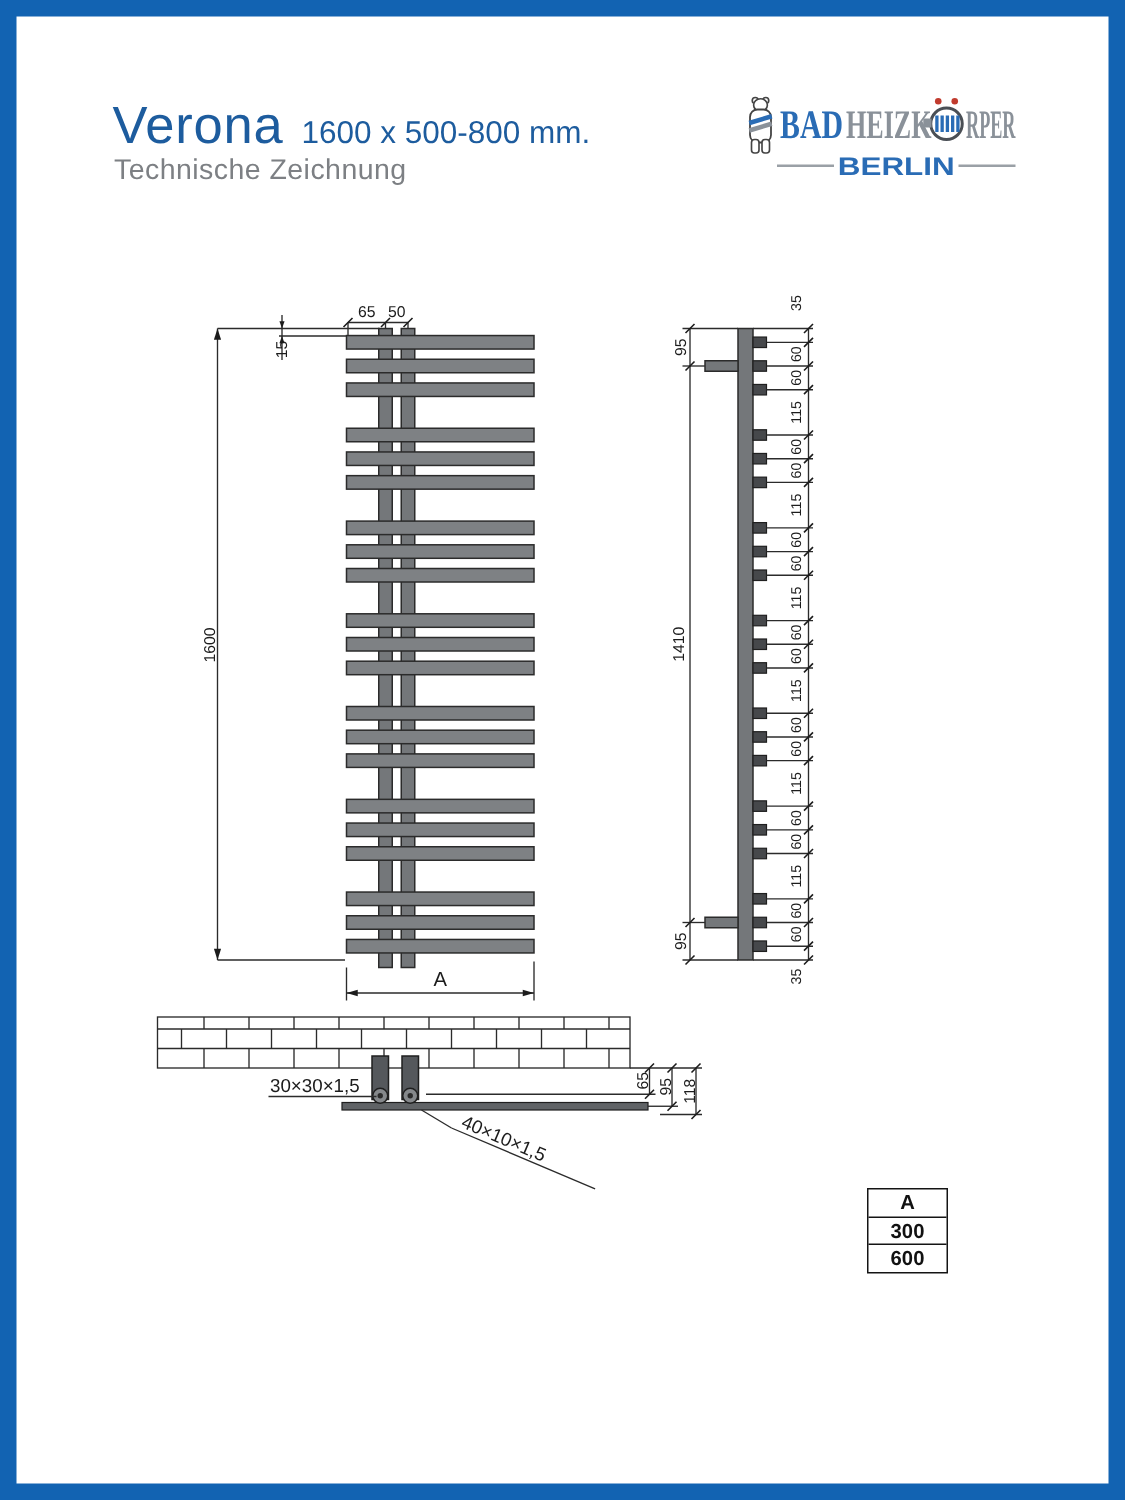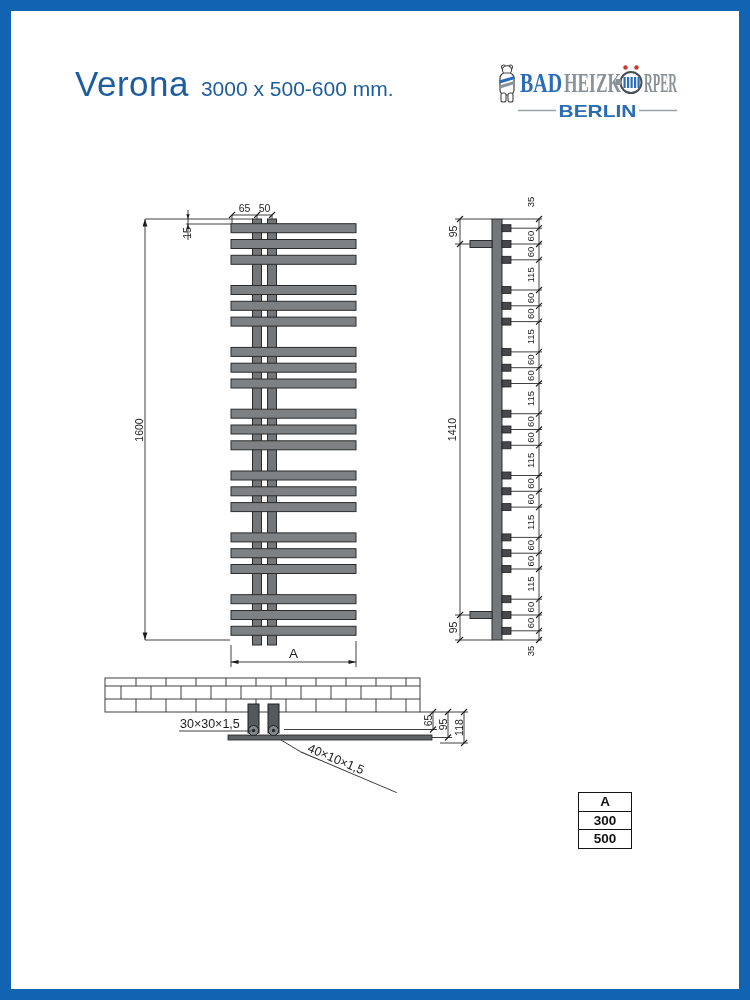--- a/index.html
+++ b/index.html
@@ -43,22 +43,23 @@
   .lg-sans{font-family:"Liberation Sans",sans-serif;font-weight:bold;}
 </style>
 </head>
 <body>
 
 <div id="stage">
   <div id="frame"></div>
 
   <div id="brand-line">
     <span id="page-title">Verona</span>
-    <span id="page-size">3000 x 500-600 mm.</span>
+    <span id="page-size">1600 x 500-800 mm.</span>
   </div>
+  <div id="page-subtitle">Technische Zeichnung</div>
 
   <svg width="230" height="75" viewBox="488 58 230 75" style="position:absolute;left:488px;top:58px;z-index:6;">
 
     <g transform="translate(497,63)">
       <circle cx="6.5" cy="4" r="2" fill="#fff" stroke="#444" stroke-width="1.1"></circle>
       <circle cx="13.5" cy="4" r="2" fill="#fff" stroke="#444" stroke-width="1.1"></circle>
       <ellipse cx="10" cy="7" rx="4.6" ry="4.2" fill="#fff" stroke="#444" stroke-width="1.1"></ellipse>
       <rect x="3" y="10" width="14" height="22" rx="5" fill="#fff" stroke="#444" stroke-width="1.2"></rect>
       <line x1="2.5" y1="19" x2="17.5" y2="14.5" stroke="#2a6cb5" stroke-width="3"></line>
       <line x1="2.5" y1="24" x2="17.5" y2="19.5" stroke="#8a9199" stroke-width="3"></line>
@@ -334,15 +335,15 @@
       <g transform="translate(301,752) rotate(23)">
         <text class="dim md" x="5" y="-3">40×10×1,5</text>
         <line class="thin" x1="0" y1="0" x2="104" y2="0"></line>
       </g>
     </g>
   </svg>
 
   <div id="size-table">
     <div class="st-cell">A</div>
     <div class="st-cell">300</div>
-    <div class="st-cell">500</div>
+    <div class="st-cell">600</div>
   </div>
 </div>
 
 </body></html>

